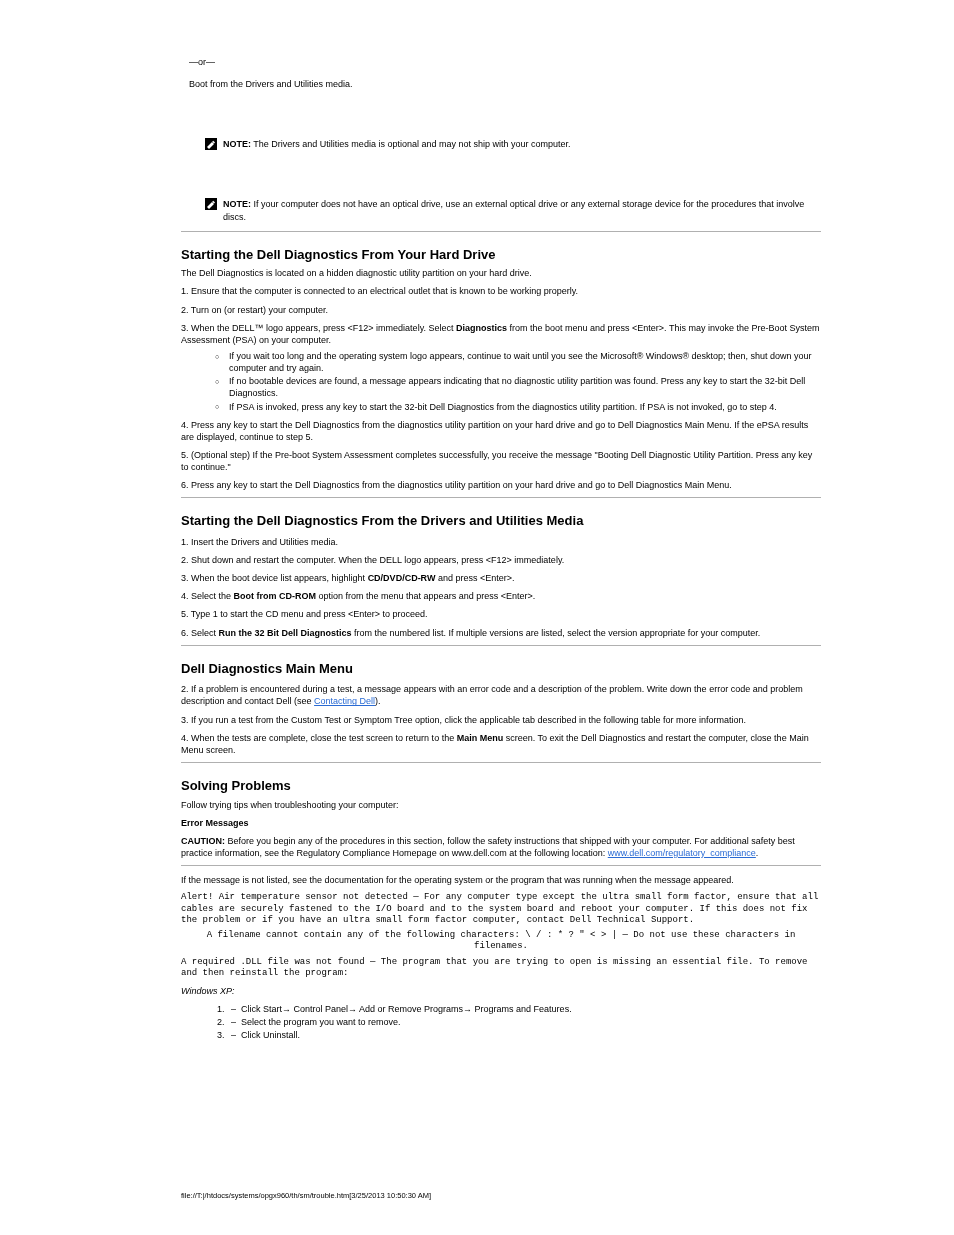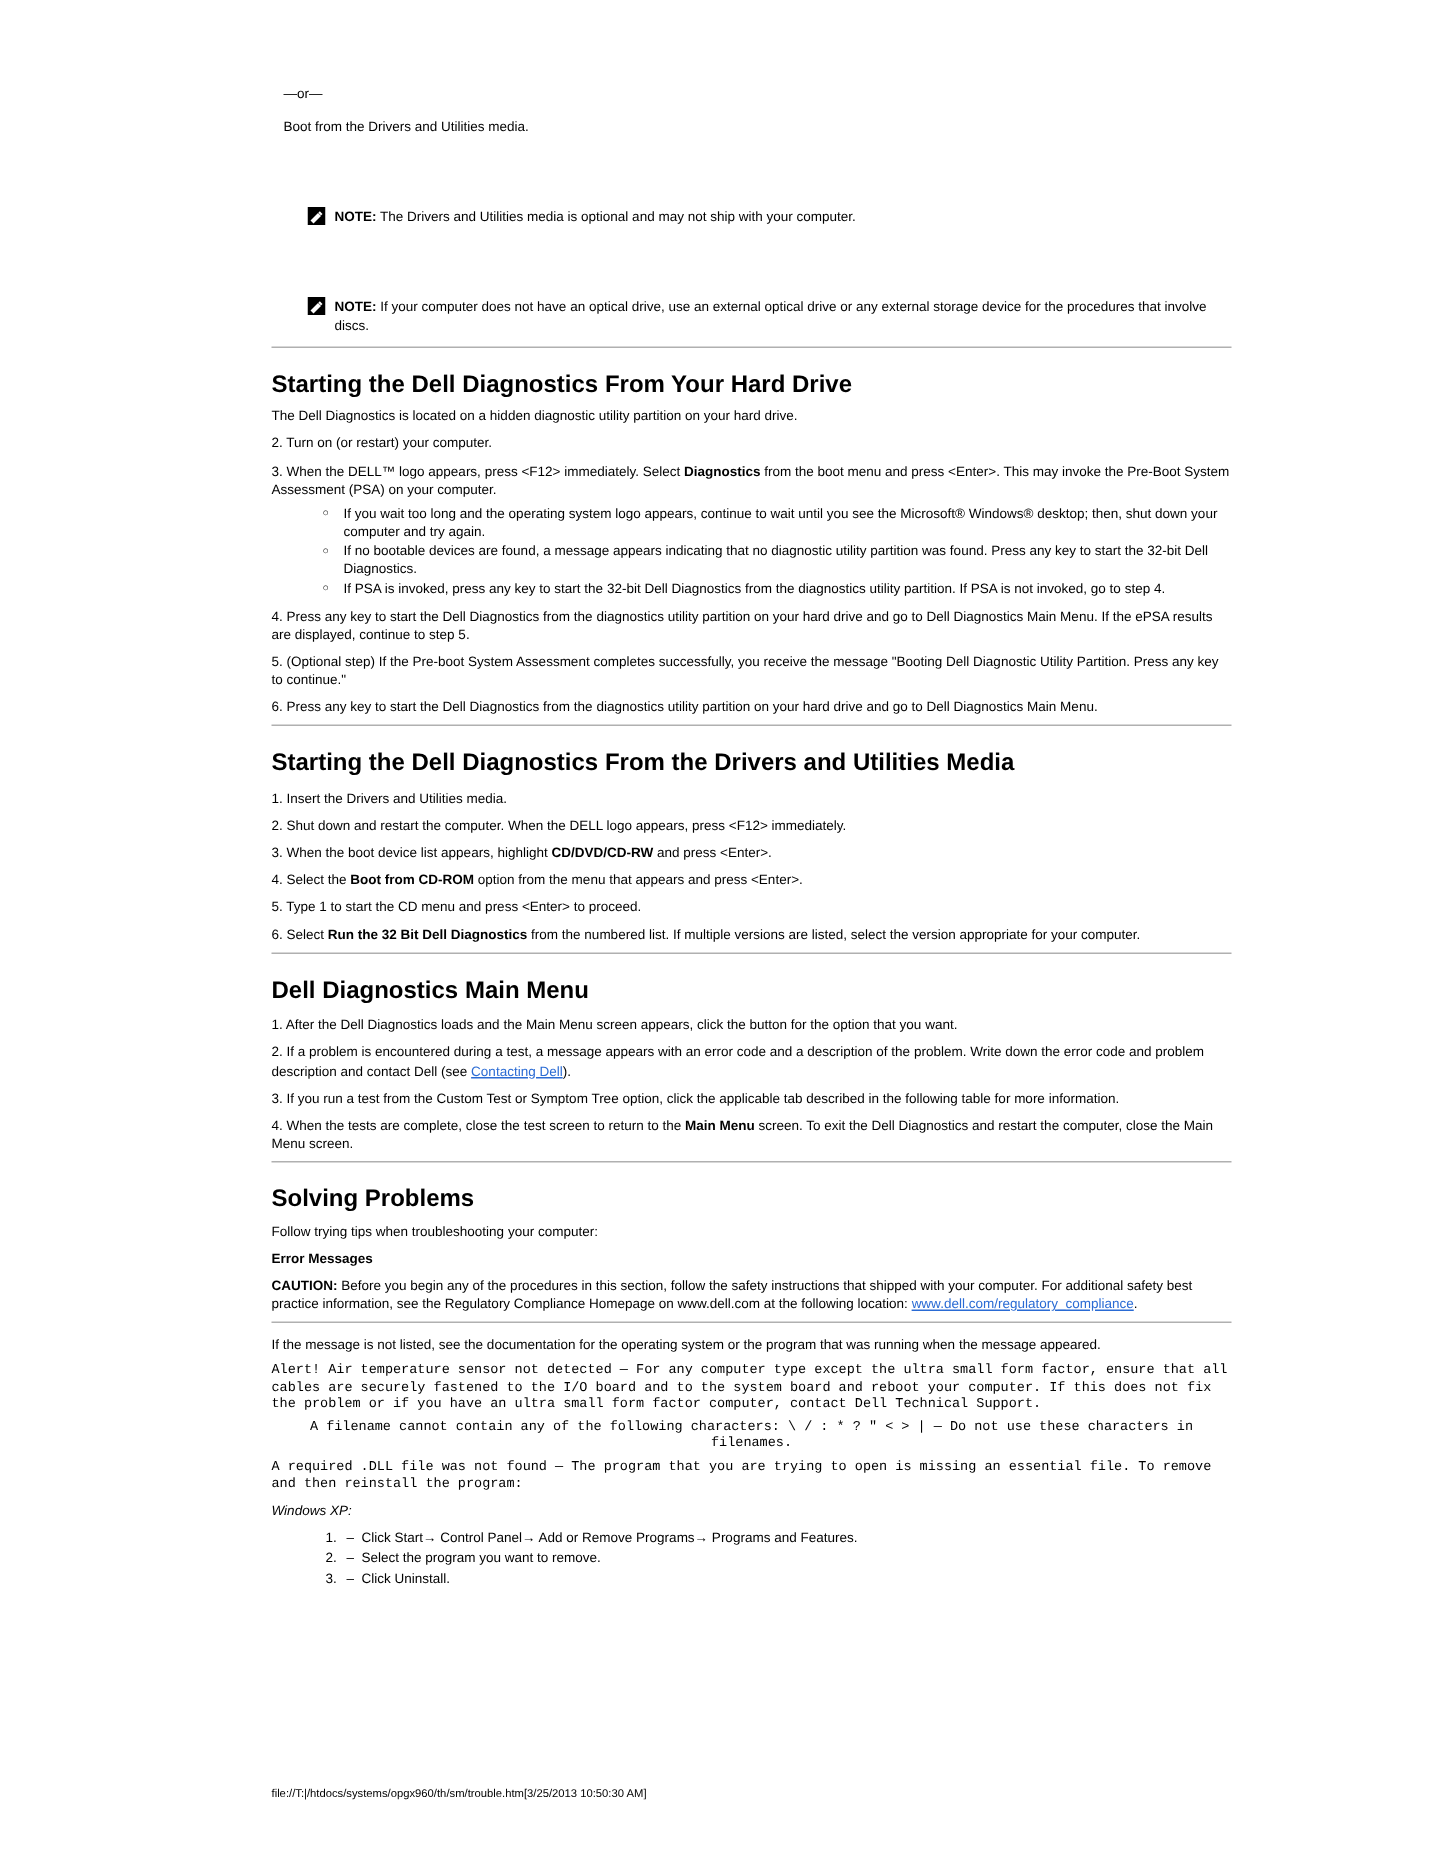--- a/index.html
+++ b/index.html
@@ -46,21 +46,21 @@
   .note-text .bold { font-weight: 600; }
 
   hr.sep {
     border: none;
     border-top: 1px solid #b0b0b0;
     margin: 6px 0 8px 0;
   }
 
   .section-head {
     font-weight: 600;
-    font-size: 16px;
+    font-size: 13px;
     margin: 14px 0 4px 0;
   }
 
   .step-line {
     margin: 6px 0 4px 0;
   }
 
   .para {
     margin: 4px 0 6px 0;
   }
@@ -161,20 +161,21 @@
     <span class="note-text">
       <span class="bold">NOTE:</span>
       <span>If your computer does not have an optical drive, use an external optical drive or any external storage device for the procedures that involve discs.</span>
     </span>
   </div>
 
   <hr class="sep">
 
   <div class="section-head">Starting the Dell Diagnostics From Your Hard Drive</div>
   <div class="para">The Dell Diagnostics is located on a hidden diagnostic utility partition on your hard drive.</div>
+  <div class="step-line">1. Ensure that the computer is connected to an electrical outlet that is known to be working properly.</div>
   <div class="step-line">2. Turn on (or restart) your computer.</div>
   <div class="step-line">
     <span>3. When the DELL™ logo appears, press &lt;F12&gt; immediately. Select </span><b>Diagnostics</b><span> from the boot menu and press &lt;Enter&gt;. This may invoke the Pre-Boot System Assessment (PSA) on your computer.</span>
   </div>
   <ul class="sub">
     <li>If you wait too long and the operating system logo appears, continue to wait until you see the Microsoft® Windows® desktop; then, shut down your computer and try again.</li>
     <li>If no bootable devices are found, a message appears indicating that no diagnostic utility partition was found. Press any key to start the 32-bit Dell Diagnostics.</li>
     <li>If PSA is invoked, press any key to start the 32-bit Dell Diagnostics from the diagnostics utility partition. If PSA is not invoked, go to step 4.</li>
   </ul>
   <div class="step-line">4. Press any key to start the Dell Diagnostics from the diagnostics utility partition on your hard drive and go to Dell Diagnostics Main Menu. If the ePSA results are displayed, continue to step 5.</div>
@@ -193,21 +194,20 @@
     <span>4. Select the </span><b>Boot from CD-ROM</b><span> option from the menu that appears and press &lt;Enter&gt;.</span>
   </div>
   <div class="step-line">5. Type 1 to start the CD menu and press &lt;Enter&gt; to proceed.</div>
   <div class="step-line">
     <span>6. Select </span><b>Run the 32 Bit Dell Diagnostics</b><span> from the numbered list. If multiple versions are listed, select the version appropriate for your computer.</span>
   </div>
 
   <hr class="sep">
 
   <div class="section-head">Dell Diagnostics Main Menu</div>
-  <div class="step-line">1. After the Dell Diagnostics loads and the Main Menu screen appears, click the button for the option that you want.</div>
   <div class="step-line">
     <span>2. If a problem is encountered during a test, a message appears with an error code and a description of the problem. Write down the error code and problem description and contact Dell (see </span><a class="link" href="#">Contacting Dell</a><span>).</span>
   </div>
   <div class="step-line">3. If you run a test from the Custom Test or Symptom Tree option, click the applicable tab described in the following table for more information.</div>
   <div class="step-line">
     <span>4. When the tests are complete, close the test screen to return to the </span><b>Main Menu</b><span> screen. To exit the Dell Diagnostics and restart the computer, close the Main Menu screen.</span>
   </div>
 
   <hr class="sep">
 

